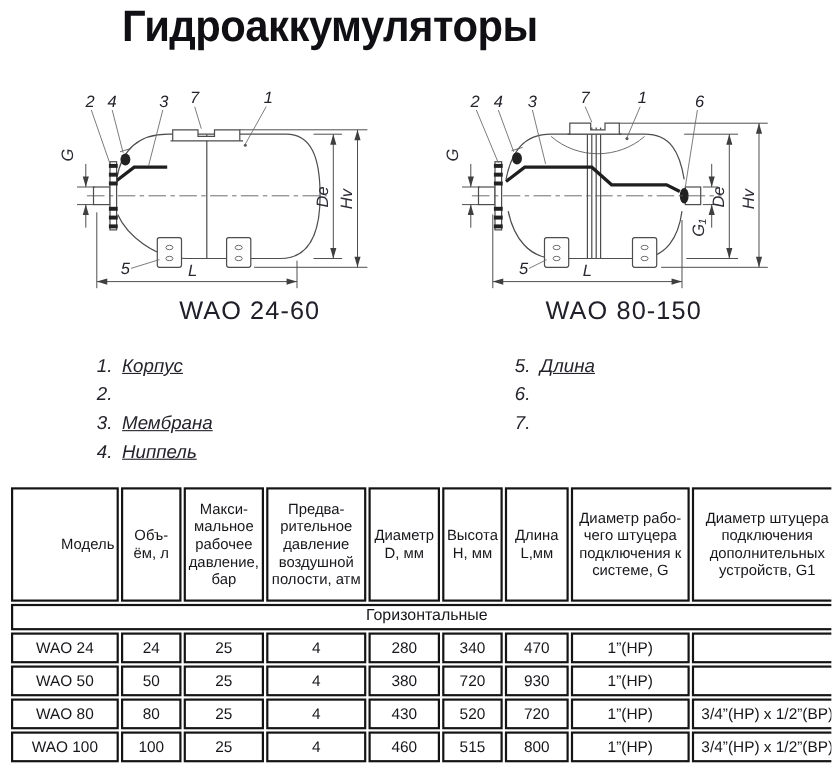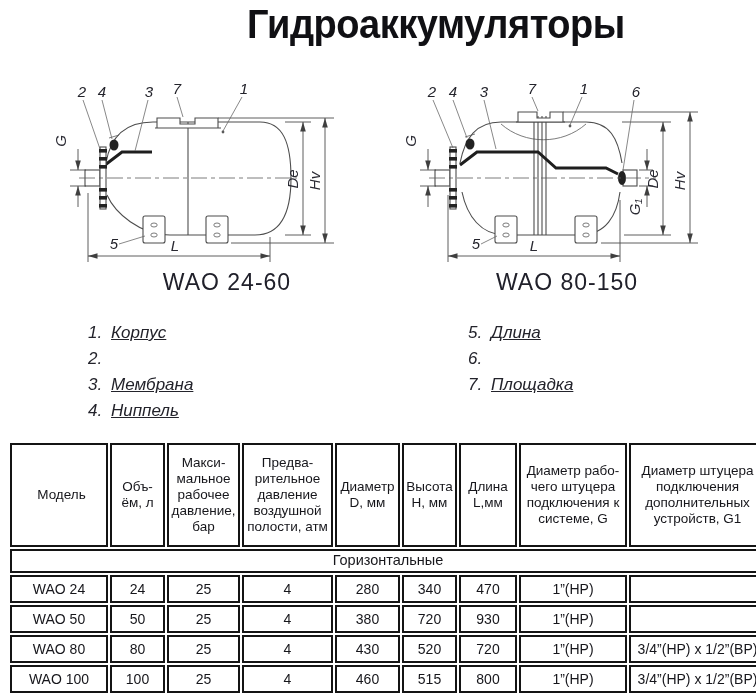--- a/index.html
+++ b/index.html
@@ -1,18 +1,18 @@
 <!DOCTYPE html>
 <html><head>
 <meta charset="utf-8">
 <style>
   html,body{margin:0;padding:0;background:#fff;}
   .page{position:relative;width:756px;height:700px;background:#fff;overflow:hidden;
         font-family:"Liberation Sans",sans-serif;color:#1c1c22;}
-  .title{position:absolute;top:2px;left:0;width:600px;text-align:right;margin-left:35px;}
+  .title{position:absolute;top:2px;left:0;width:600px;text-align:center;}
   .title-inner{display:inline-block;font-size:40px;font-weight:bold;color:#101014;
         transform:scaleX(.95);letter-spacing:-.5px;}
   svg{position:absolute;overflow:visible;}
   .svg-left{left:55px;top:75px;}
   .svg-right{left:410px;top:75px;}
   svg text{font-family:"Liberation Sans",sans-serif;}
   .thin{stroke:#4d4d4d;stroke-width:1.1;fill:none;}
   .xfine{stroke:#5a5a5a;stroke-width:.8;fill:none;}
   .thick{stroke:#1e1e1e;stroke-width:3;fill:none;}
   .whitefill{fill:#fff;stroke:#4d4d4d;stroke-width:1.1;}
@@ -26,21 +26,21 @@
   .legend-col.lc-left{left:88px;top:320px;width:372px;}
   .legend-col.lc-right{left:468px;top:320px;width:285px;}
   .legend-item{display:flex;line-height:26px;}
   .legend-num{width:23px;flex:0 0 23px;}
   .legend-text{white-space:pre-line;text-decoration:underline;}
   .spec-table{position:absolute;left:8px;top:441px;width:740px;
         border-collapse:separate;border-spacing:2px;table-layout:fixed;color:#16161b;}
   .spec-table th,.spec-table td{border:2px solid #141414;background:#fff;text-align:center;
         vertical-align:middle;padding:1px 2px;font-weight:normal;font-size:13.5px;
         line-height:1.18;white-space:pre-line;box-sizing:border-box;}
-  .spec-table th.model-h{text-align:center;padding-left:7px;margin-top:28px;}
+  .spec-table th.model-h{text-align:right;padding-left:7px;margin-top:28px;}
   .spec-table tr.head-row{height:104px;}
   .spec-table tr.section-row{height:24px;}
   .spec-table tr.data-row{height:28px;}
   .spec-table td{font-size:14px;}
   .spec-table td.section-cell{font-size:14.5px;}
 </style>
 </head>
 <body>
 
 <div class="page">
@@ -263,21 +263,20 @@
   <div class="legend-col lc-right">
     <div class="legend-item">
       <span class="legend-num">5.</span>
       <span class="legend-text">Длина</span>
     </div>
     <div class="legend-item">
       <span class="legend-num">6.</span>
     </div>
     <div class="legend-item">
       <span class="legend-num">7.</span>
-      <span class="legend-text">Площадка</span>
     </div>
   </div>
 
   <table class="spec-table">
     <colgroup>
       <col style="width:98px">
         <col style="width:55px">
         <col style="width:73px">
         <col style="width:91px">
       <col style="width:65px">

